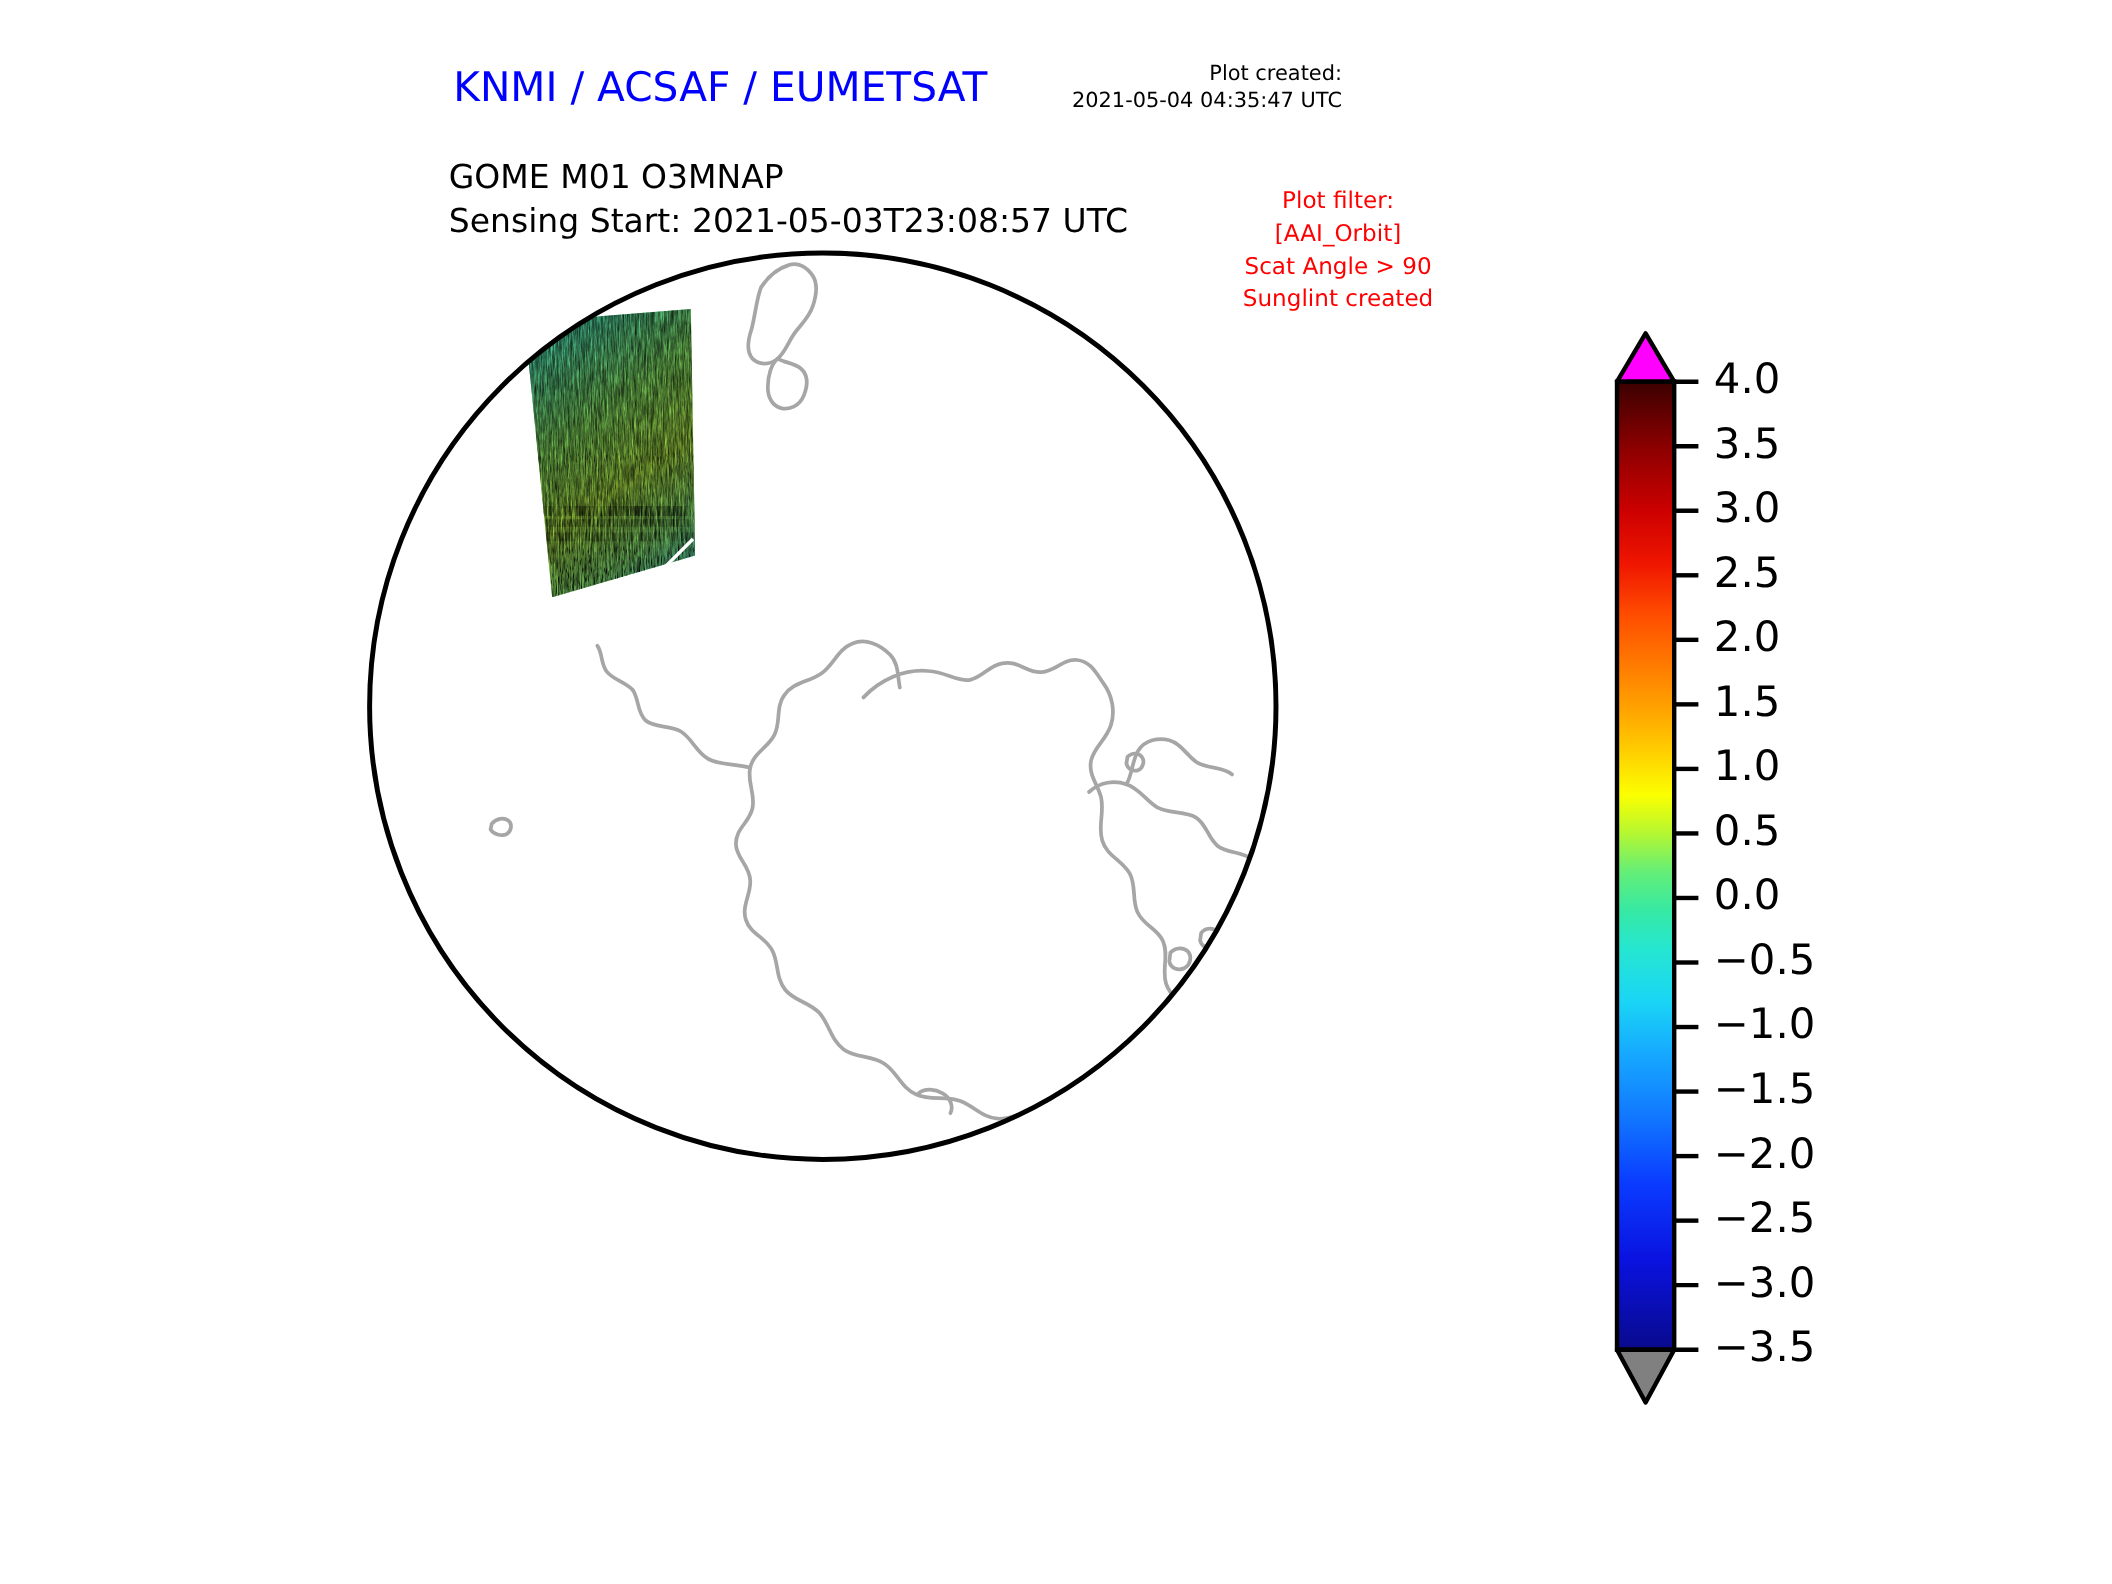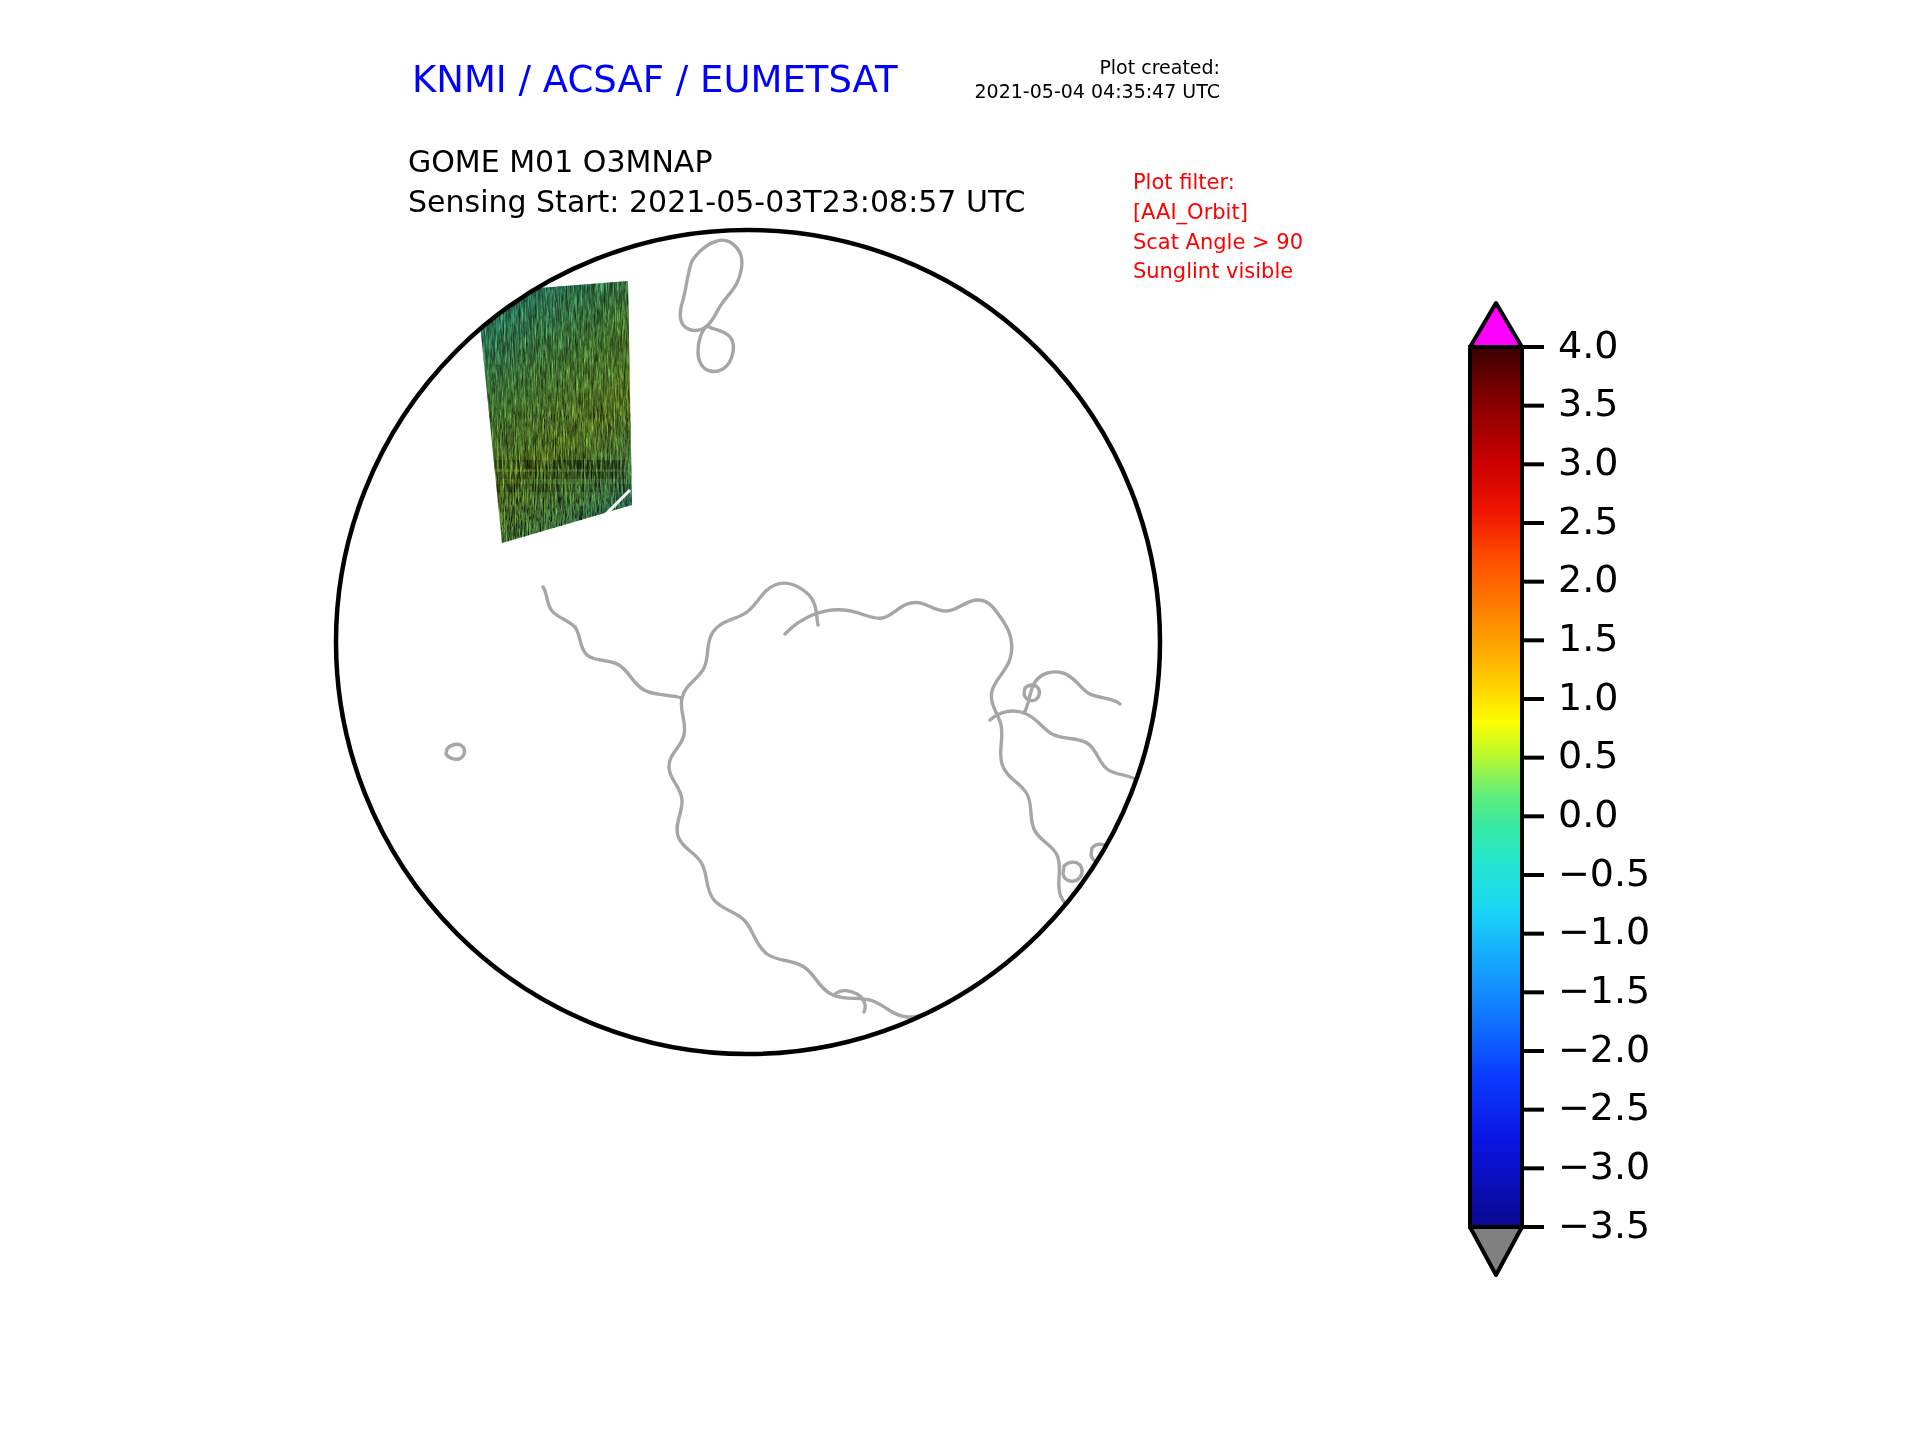--- a/index.html
+++ b/index.html
@@ -50,21 +50,21 @@
     top: 228px;
     width: 1440px;
     text-align: center;
     font-size: 30px;
     color: #000000;
   }
   #filter-block {
     position: absolute;
     right: 617px;
     top: 168px;
-    text-align: left;
+    text-align: center;
     font-size: 21px;
     color: #ff0000;
     line-height: 1.42;
     white-space: nowrap;
   }
 
   
   #map-area {
     position: absolute;
     left: 330px;
@@ -104,21 +104,21 @@
   <div>GOME M01 O3MNAP</div>
   <div>Sensing Start: 2021-05-03T23:08:57 UTC</div>
 </div>
 
 <div id="variable-title">AAI [-]</div>
 
 <div id="filter-block">
   <div>Plot filter:</div>
   <div>[AAI_Orbit]</div>
   <div>Scat Angle &gt; 90</div>
-  <div>Sunglint visible</div>
+  <div>Sunglint created</div>
 </div>
 
 <div id="map-area">
   <svg id="map-svg" viewBox="0 0 840 845" xmlns="http://www.w3.org/2000/svg">
     <defs>
       <clipPath id="globeClip">
         <circle cx="418" cy="420" r="412"></circle>
       </clipPath>
       <clipPath id="swathClip">
         <polygon points="147,71 298,59 302,283 172,321"></polygon>

